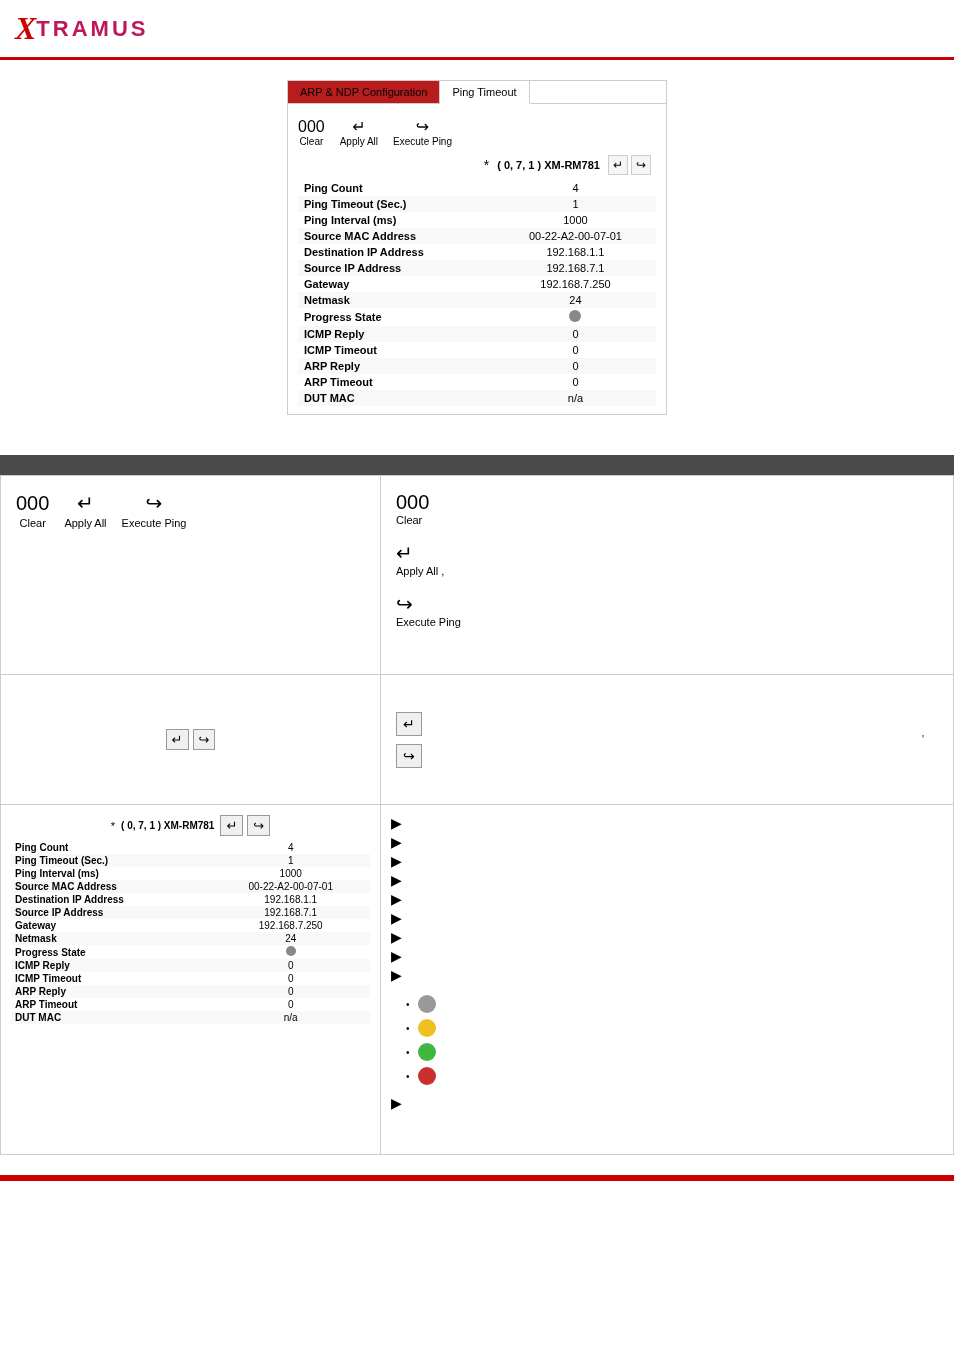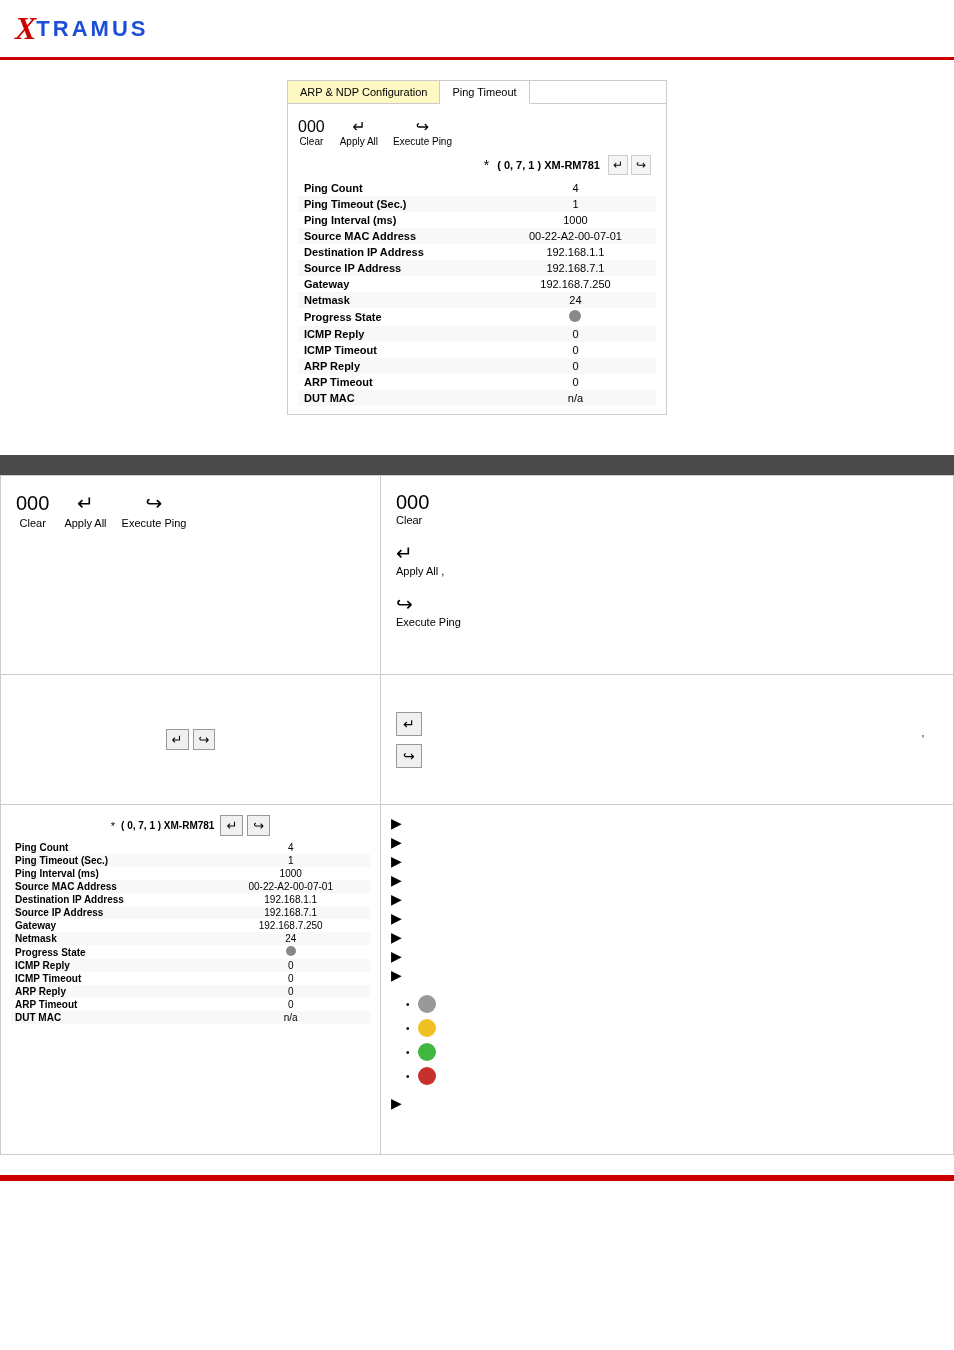--- a/index.html
+++ b/index.html
@@ -6,34 +6,34 @@
     body { font-family: Arial, sans-serif; font-size: 12px; background: #fff; width: 954px; }
 
     
     .header {
       padding: 10px 15px;
       border-bottom: 3px solid #cc0000;
       display: flex;
       align-items: center;
     }
     .logo-x { color: #cc0000; font-size: 32px; font-weight: bold; font-style: italic; font-family: 'Times New Roman', serif; }
-    .logo-text { color: #1d4ed8; font-size: 22px; font-weight: bold; letter-spacing: 3px; font-family: Arial, sans-serif; }
+    .logo-text { color: #be185d; font-size: 22px; font-weight: bold; letter-spacing: 3px; font-family: Arial, sans-serif; }
 
     
     .main-content { padding: 20px 30px; }
 
     
     .tab-container { border: 1px solid #ccc; width: 380px; margin: 0 auto; }
     .tabs { display: flex; border-bottom: 1px solid #ccc; }
     .tab {
       padding: 5px 12px;
       font-size: 11px;
       cursor: pointer;
       border-right: 1px solid #ccc;
-      background: #fef9c3;
+      background: #b91c1c;
     }
     .tab.active { background: #fff; border-bottom: 1px solid #fff; margin-bottom: -1px; }
     .tab-content { padding: 8px 10px; }
 
     
     .toolbar { display: flex; align-items: center; gap: 15px; padding: 5px 0 8px 0; }
     .toolbar-item { display: flex; flex-direction: column; align-items: center; font-size: 10px; cursor: pointer; }
     .toolbar-item .icon-sym { font-size: 16px; }
 
     

